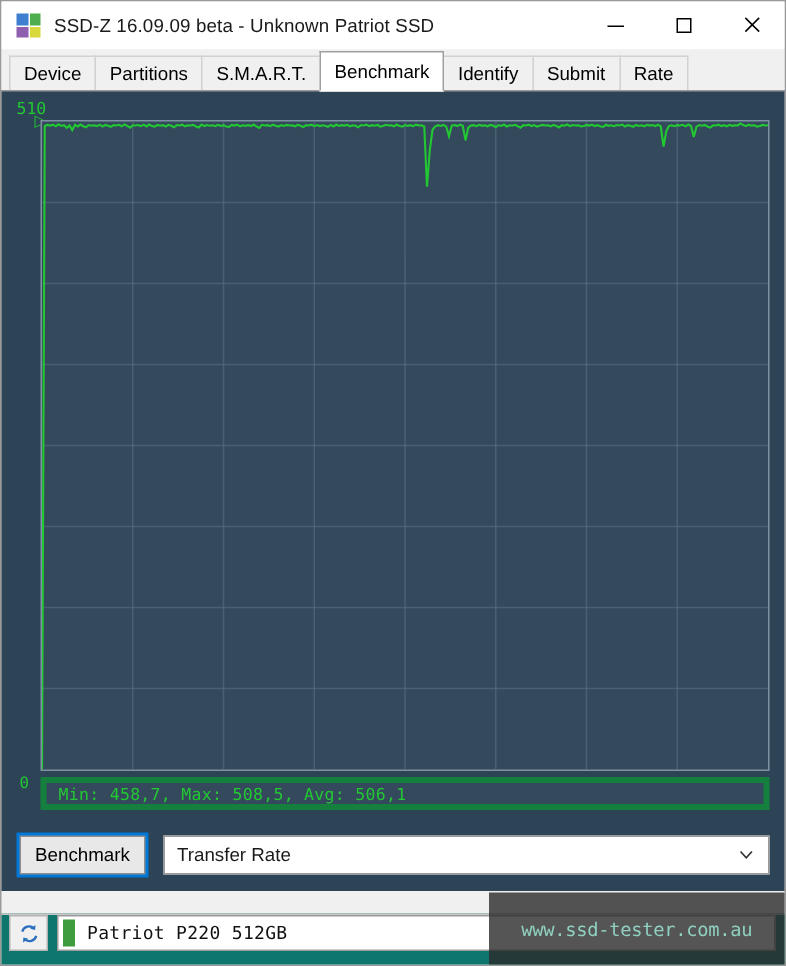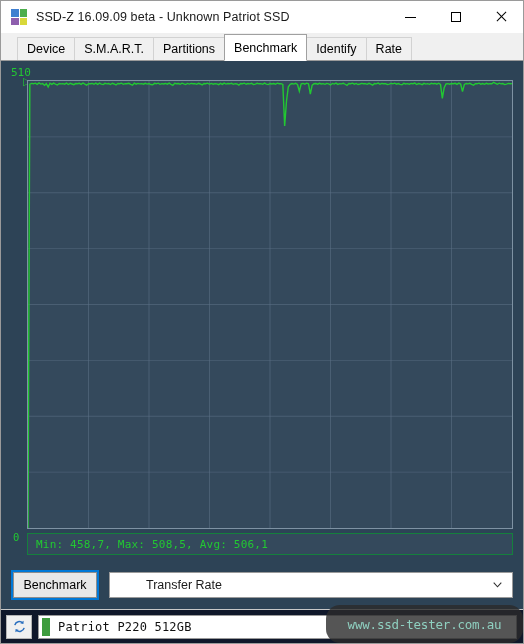--- a/index.html
+++ b/index.html
@@ -91,21 +91,21 @@
   .gl-close:before { transform: rotate(45deg); }
   .gl-close:after  { transform: rotate(-45deg); }
 
   
   .tabstrip {
     height: 27px;
     flex: 0 0 27px;
     background: #f0f0f0;
     display: flex;
     align-items: flex-end;
-    padding-left: 16px;
+    padding-left: 5px;
     box-sizing: border-box;
     position: relative;
     z-index: 3;
   }
   .tab {
     font-size: 12.5px;
     color: #000;
     padding: 3px 9px 4px 9px;
     height: 23px;
     box-sizing: border-box;
@@ -207,21 +207,21 @@
     color: #22c832;
     line-height: 11px;
   }
 
   .stats-bar {
     position: absolute;
     left: 16px;
     right: 0px;
     bottom: 6px;
     height: 22px;
-    border: 1px solid #15803d;
+    border: 4px solid #15803d;
     box-sizing: border-box;
     background: #34495c;
     display: flex;
     align-items: center;
     padding-left: 8px;
     font-family: "DejaVu Sans Mono", monospace;
     font-size: 11px;
     color: #22c832;
     letter-spacing: 0.2px;
   }
@@ -255,47 +255,46 @@
   .combo {
     flex: 1 1 auto;
     height: 26px;
     box-sizing: border-box;
     background: #ffffff;
     border: 1px solid #9a9a9a;
     display: flex;
     align-items: center;
     position: relative;
     cursor: default;
-    padding-left: 28px;
   }
   .combo-text {
     font-size: 12.5px;
     color: #1a1a1a;
     padding-left: 8px;
     font-family: "Liberation Sans", sans-serif;
   }
   .combo-arrow {
     position: absolute;
     right: 10px;
     top: 50%;
     margin-top: -3px;
     width: 9px;
     height: 6px;
   }
 
   
   .statusbar {
     flex: 0 0 34px;
     height: 34px;
-    background: #0f172a;
+    background: #0f766e;
     border-top: 1px solid #c8c8c8;
     display: flex;
-    align-items: center;
-    position: relative;
-    box-sizing: border-box;
+    position: relative;
+    box-sizing: border-box;
+    margin-top: 15px;
   }
   .refresh-btn {
     width: 26px;
     height: 24px;
     margin-left: 5px;
     box-sizing: border-box;
     background: #f0f0f0;
     border: 1px solid #b4b4b4;
     display:flex; align-items:center; justify-content:center;
     cursor: default;
@@ -326,28 +325,27 @@
     color: #111;
     white-space: nowrap;
     letter-spacing: 0.2px;
   }
 
   
   .watermark {
     position: absolute;
     right: 0px;
     bottom: 0px;
-    height: 38px;
+    height: 48px;
     width: 197px;
     background: rgba(42,42,42,0.80);
     display: flex;
     align-items: center;
     justify-content: center;
     pointer-events: none;
-    border-radius: 14px;
   }
   .watermark span {
     font-family: "DejaVu Sans Mono", monospace;
     font-size: 12.5px;
     color: #8fd0c0;
     letter-spacing: -0.2px;
     white-space: nowrap;
   }
 </style>
 </head>
@@ -371,24 +369,25 @@
         <span class="gl-max"></span>
       </div>
       <div class="win-btn close">
         <span class="gl-close"></span>
       </div>
     </div>
   </div>
 
   <div class="tabstrip">
     <div class="tab">Device</div>
+    <div class="tab">Partitions</div>
     <div class="tab">S.M.A.R.T.</div>
-    <div class="tab">Partitions</div>
     <div class="tab active">Benchmark</div>
     <div class="tab">Identify</div>
+    <div class="tab">Submit</div>
     <div class="tab">Rate</div>
   </div>
 
   <div class="panel">
 
     <div class="graph-host">
 
 
       <div class="axis-top-label">510</div>
 

